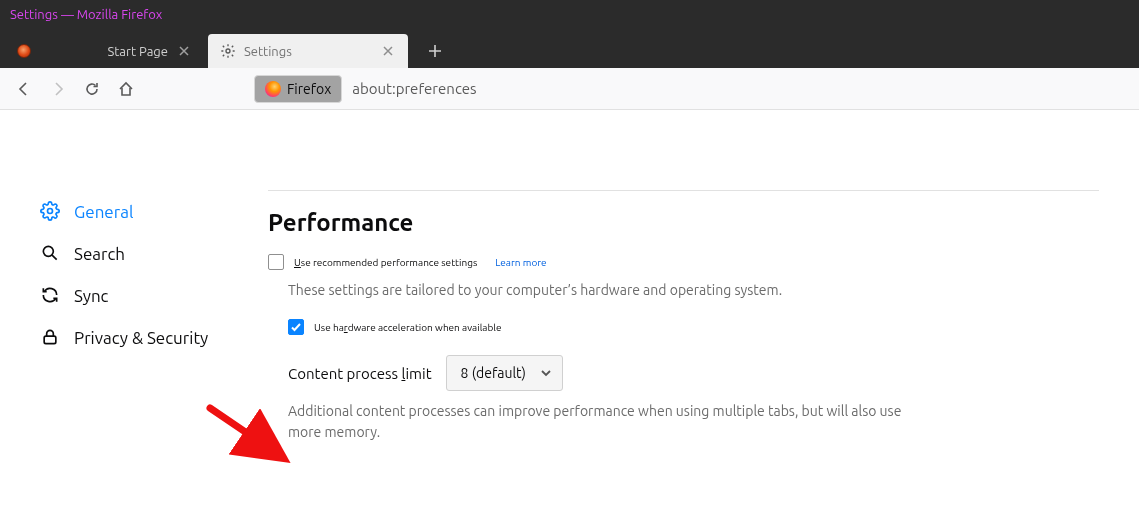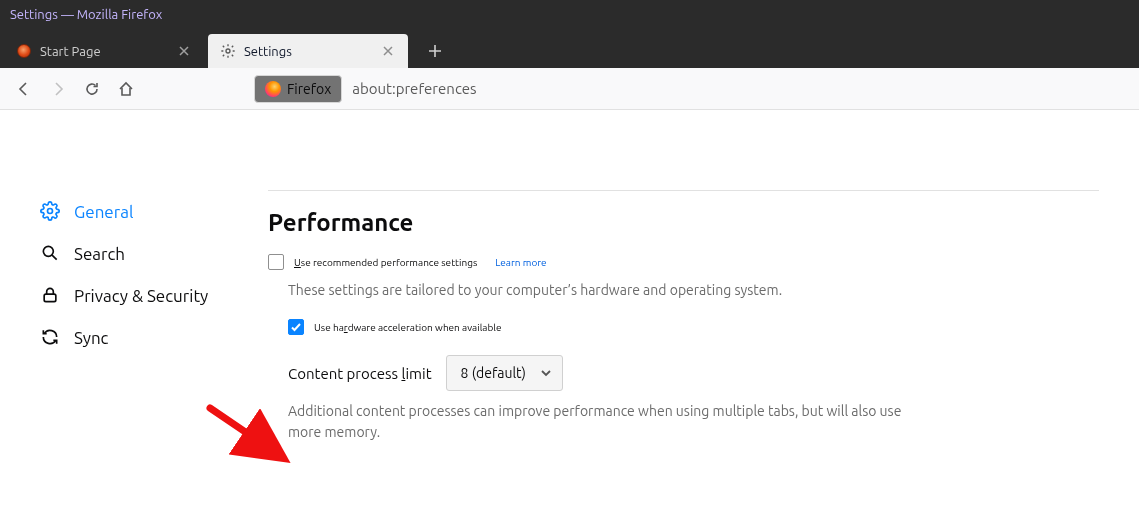--- a/index.html
+++ b/index.html
@@ -1,42 +1,42 @@
 <!DOCTYPE html>
 <html><head>
 <meta charset="utf-8">
 <style>
   * { box-sizing: border-box; margin: 0; padding: 0; }
   body { font-family: "Ubuntu", "Segoe UI", Arial, sans-serif; font-size: 14px; color: #0c0c0d; background: #fff; width: 1139px; height: 510px; overflow: hidden; position: relative; }
 
   
-  .titlebar { height: 28px; background: #2b2b2b; color: #c4b5fd; display: flex; align-items: center; padding: 0 10px; font-size: 13px; }
+  .titlebar { height: 28px; background: #2b2b2b; color: #d946ef; display: flex; align-items: center; padding: 0 10px; font-size: 13px; }
   .titlebar-text { }
 
   
   .tabstrip { height: 40px; background: #2b2b2b; display: flex; align-items: flex-end; padding: 0 4px; gap: 4px; }
   .tab { display: flex; align-items: center; height: 34px; padding: 0 12px; border-radius: 4px 4px 0 0; min-width: 200px; max-width: 220px; position: relative; font-size: 13px; color: #d0d0d0; gap: 8px; }
-  .tab.active { background: #f0f0f0; color: #0f172a; }
-  .tab.inactive { background: transparent; }
+  .tab.active { background: #f0f0f0; color: #737373; }
+  .tab.inactive { background: transparent; text-align: right; }
   .tab .tab-label { flex: 1; white-space: nowrap; overflow: hidden; text-overflow: ellipsis; }
   .tab .tab-close { width: 16px; height: 16px; display: flex; align-items: center; justify-content: center; opacity: 0.7; cursor: pointer; }
   .tab .tab-close svg { width: 10px; height: 10px; }
   .tab .favicon { width: 16px; height: 16px; display: flex; align-items: center; justify-content: center; }
   .newtab { width: 30px; height: 30px; display: flex; align-items: center; justify-content: center; color: #d0d0d0; margin-left: 8px; margin-bottom: 2px; cursor: pointer; }
   .newtab svg { width: 14px; height: 14px; }
 
   .ubuntu-dot { width: 14px; height: 14px; border-radius: 50%; background: radial-gradient(circle at 45% 40%, #f7a06a 0%, #dd4814 55%, #a12f0e 100%); border: 1px solid #7a260b; }
 
   
   .navbar { height: 42px; background: #f9f9fa; border-bottom: 1px solid #e1e1e1; display: flex; align-items: center; padding: 0 8px; gap: 2px; }
   .nav-btn { width: 32px; height: 32px; display: flex; align-items: center; justify-content: center; color: #5a5a5a; border-radius: 4px; cursor: pointer; }
   .nav-btn.disabled { opacity: 0.35; cursor: default; }
   .nav-btn svg { width: 16px; height: 16px; }
   .urlbox { margin-left: 110px; display: flex; align-items: center; height: 30px; }
-  .url-chip { display: flex; align-items: center; height: 28px; padding: 0 10px; border: 1px solid #d7d7d7; border-radius: 4px; background: #737373; gap: 6px; font-size: 14px; }
+  .url-chip { display: flex; align-items: center; height: 28px; padding: 0 10px; border: 1px solid #d7d7d7; border-radius: 4px; background: #a3a3a3; gap: 6px; font-size: 14px; }
   .url-chip .chip-label { color: #0c0c0d; }
   .url-text { padding: 0 10px; font-size: 15px; color: #5a5a5a; }
   .ff-logo { width: 16px; height: 16px; border-radius: 50%; background: radial-gradient(circle at 60% 35%, #ffd36e 0%, #ff9400 35%, #ff3b6b 70%, #8236d8 100%); }
 
   
   .content { display: flex; height: calc(510px - 28px - 40px - 42px); position: relative; }
   .sidebar { width: 240px; padding: 18px 0 0 0; }
   .main { flex: 1; padding: 18px 40px 0 28px; position: relative; }
 
   
@@ -166,36 +166,36 @@
         <svg viewBox="0 0 24 24" fill="none" stroke="currentColor" stroke-width="2">
             <circle cx="10" cy="10" r="6"></circle>
             <path d="M20 20l-5.5-5.5"></path>
           </svg>
       </span>
       <span>Search</span>
     </div>
     <div class="side-item">
       <span class="side-icon">
         <svg viewBox="0 0 24 24" fill="none" stroke="currentColor" stroke-width="2">
-            <rect x="5" y="11" width="14" height="9" rx="2"></rect>
-            <path d="M8 11V8a4 4 0 0 1 8 0v3"></path>
-          </svg>
-      </span>
-      <span>Privacy &amp; Security</span>
-    </div>
-    <div class="side-item">
-      <span class="side-icon">
-        <svg viewBox="0 0 24 24" fill="none" stroke="currentColor" stroke-width="2">
             <path d="M20 12a8 8 0 0 0-14.9-4"></path>
             <path d="M4 4v4h4"></path>
             <path d="M4 12a8 8 0 0 0 14.9 4"></path>
             <path d="M20 20v-4h-4"></path>
           </svg>
       </span>
       <span>Sync</span>
+    </div>
+    <div class="side-item">
+      <span class="side-icon">
+        <svg viewBox="0 0 24 24" fill="none" stroke="currentColor" stroke-width="2">
+            <rect x="5" y="11" width="14" height="9" rx="2"></rect>
+            <path d="M8 11V8a4 4 0 0 1 8 0v3"></path>
+          </svg>
+      </span>
+      <span>Privacy &amp; Security</span>
     </div>
   </div>
 
   <div class="main">
 
 
     <hr class="hr-top">
 
     <div class="section-title">Performance</div>
 

